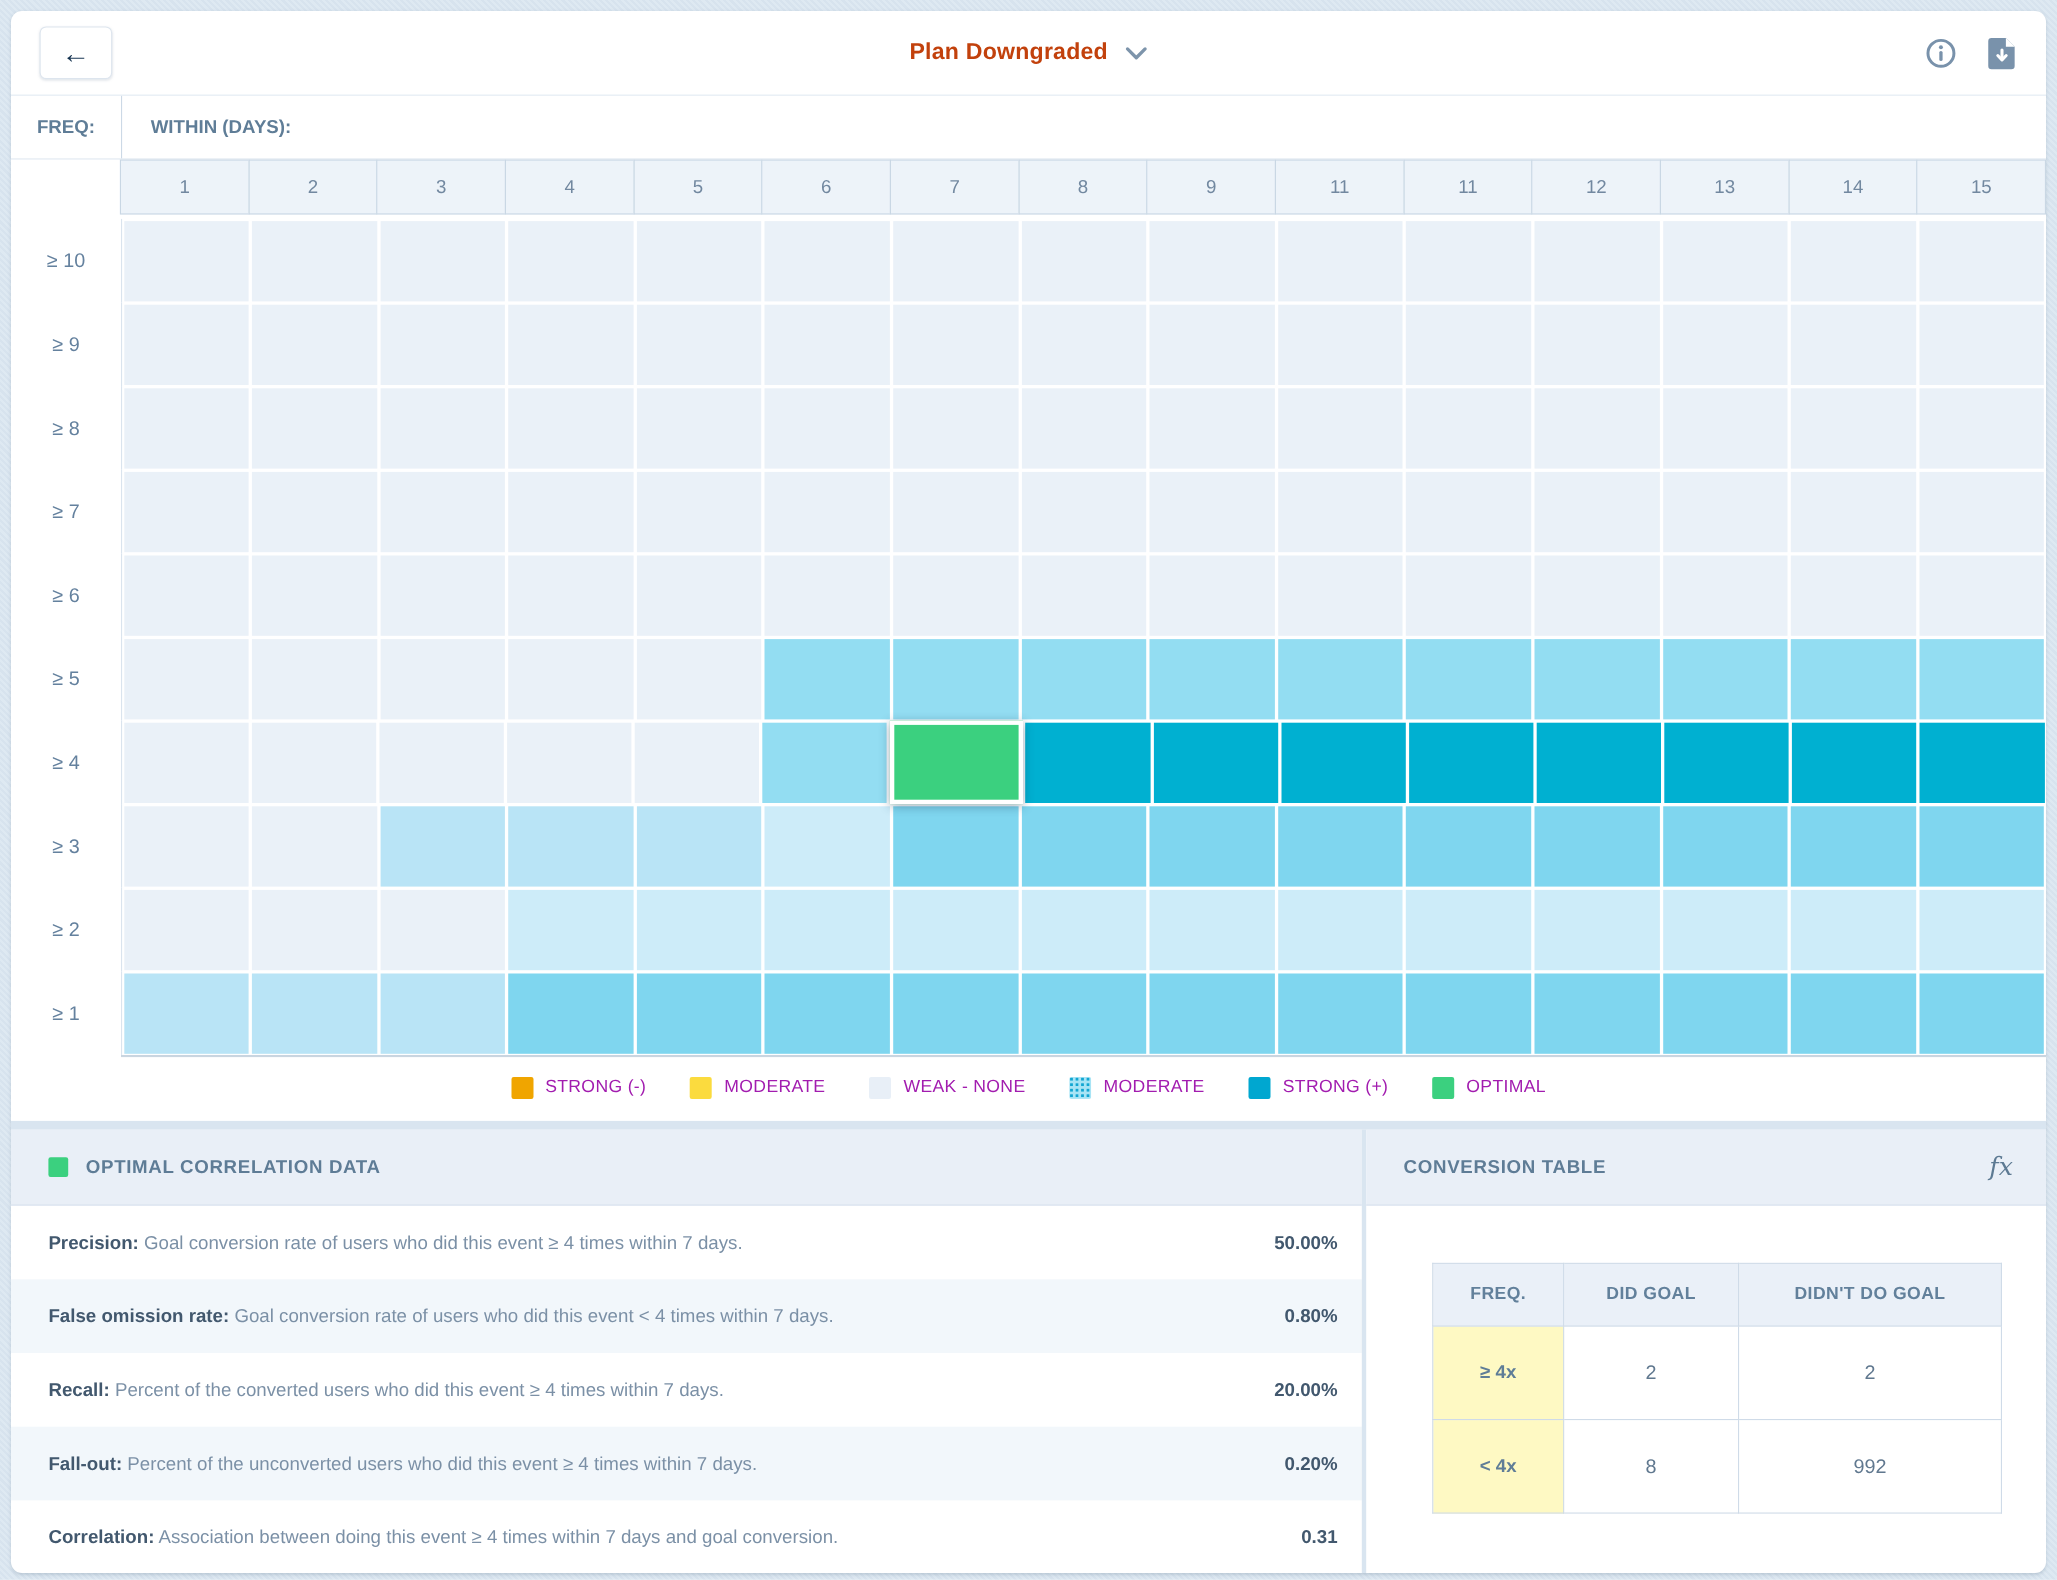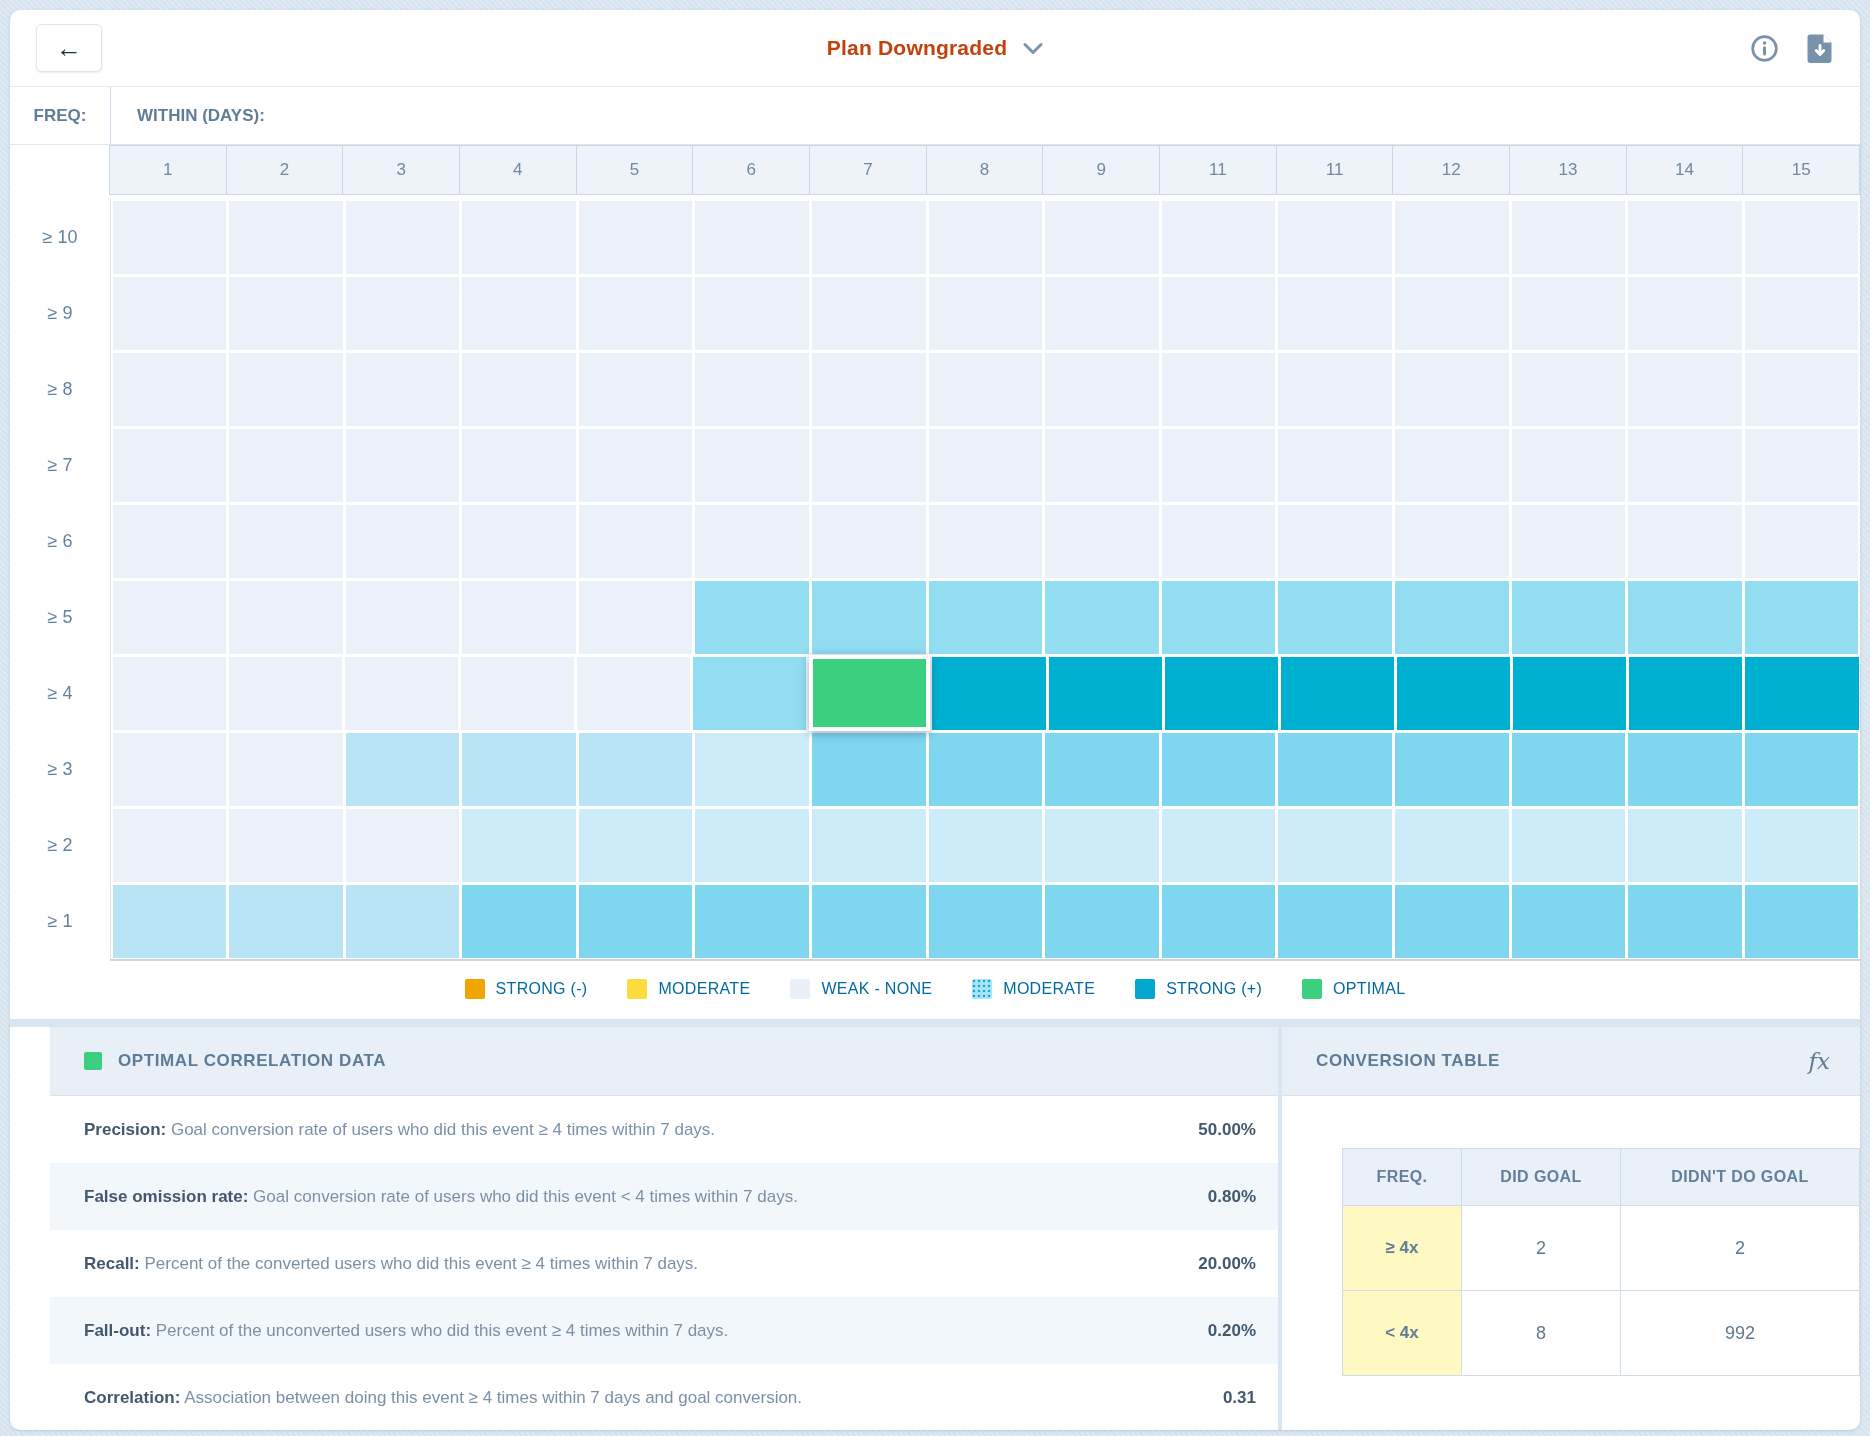--- a/index.html
+++ b/index.html
@@ -48,24 +48,24 @@
   .cell-s{background:var(--cell-s);}
   .cell-g{background:var(--cell-g);border:4px solid #fff;margin:0 1px;
     box-shadow:0 2px 9px rgba(25,60,90,.45);z-index:2;}
   
   .legend{height:60px;display:flex;align-items:center;justify-content:center;gap:40px;}
   .legend-item{display:flex;align-items:center;gap:11px;}
   .legend-swatch{width:20px;height:20px;border-radius:2px;}
   .legend-swatch.dotted{
     background-image:radial-gradient(circle at 2px 2px,#12a6d2 1.3px,transparent 1.6px);
     background-size:5px 5px;}
-  .legend-label{font-size:16px;color:#0369a1;letter-spacing:.3px;}
+  .legend-label{font-size:16px;color:#a21caf;letter-spacing:.3px;}
   
   .section-divider{height:8px;background:#d9e5f0;}
-  .bottom{display:flex;height:405px;margin-left:40px;}
+  .bottom{display:flex;height:405px;}
   .panel-left{width:1228px;flex:0 0 1228px;}
   .v-divider{width:4px;flex:0 0 4px;background:#d9e5f0;}
   .panel-right{flex:1;}
   .panel-header{height:68px;background:#e9eff7;border-bottom:1px solid #d8e2ee;
     display:flex;align-items:center;padding:0 30px 0 34px;}
   .panel-title{font-size:17px;font-weight:bold;color:#5e7c96;letter-spacing:.6px;}
   .green-sq{width:18px;height:18px;border-radius:2px;margin-right:16px;}
   .fx{margin-left:auto;font-family:"DejaVu Serif",serif;font-style:italic;font-size:23px;color:#5d7a93;cursor:pointer;}
   
   .metric-row{height:67px;display:flex;align-items:center;padding:0 22px 0 34px;}

